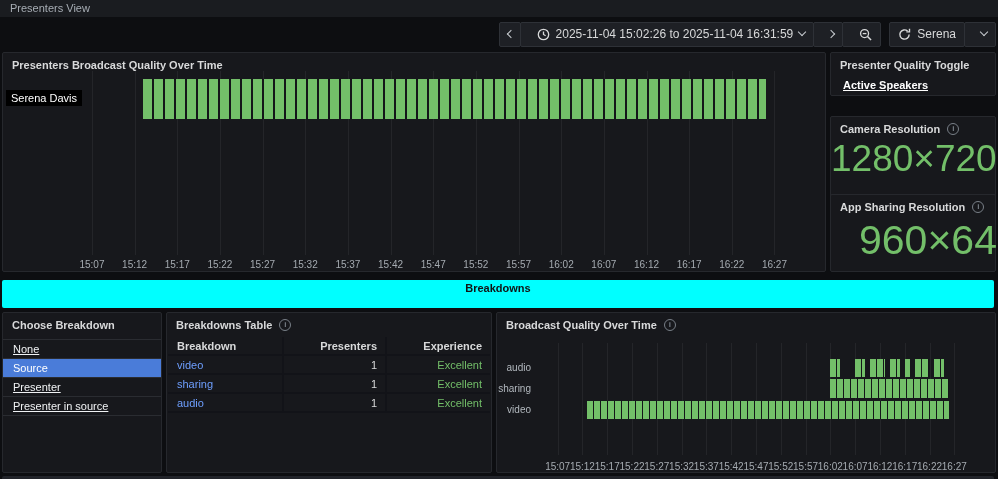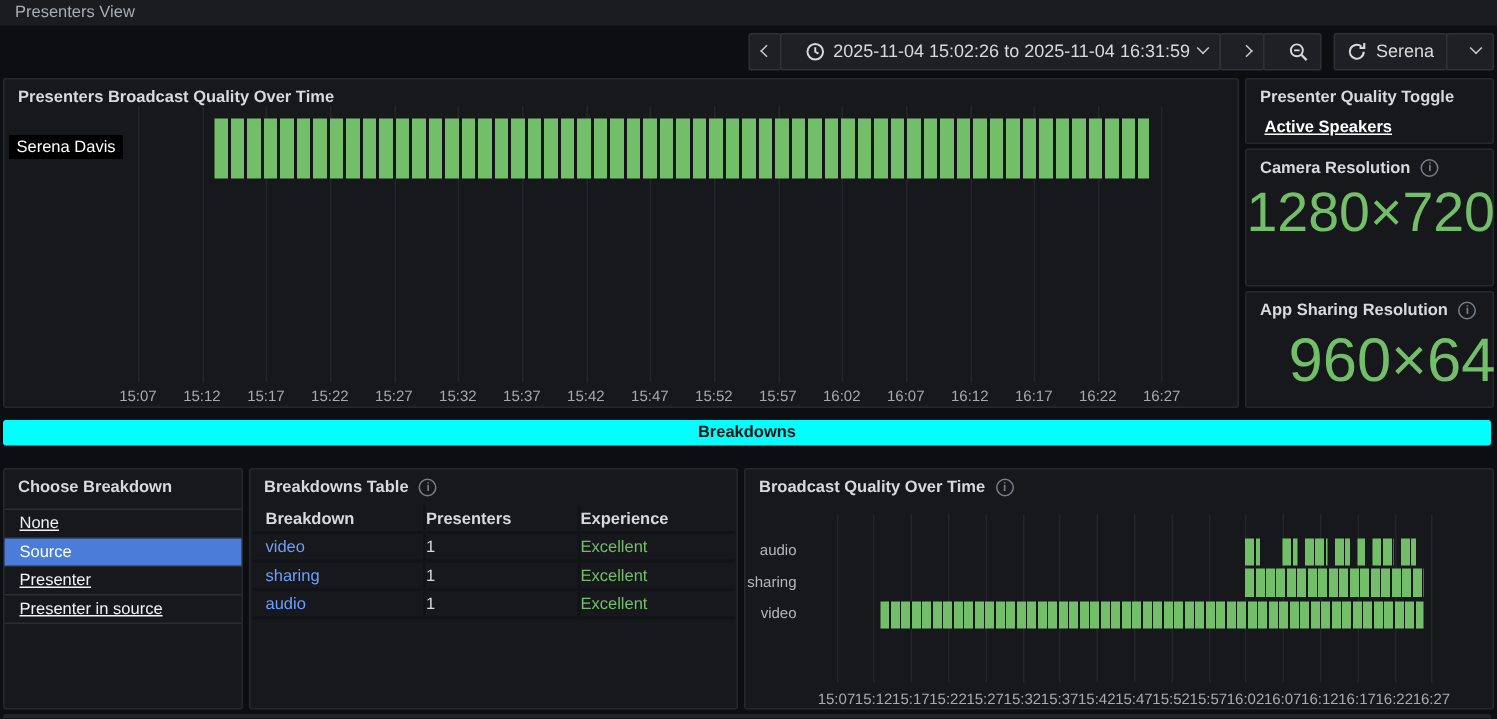--- a/index.html
+++ b/index.html
@@ -44,43 +44,43 @@
   .gridline { position:absolute; width:1px; background:rgba(255,255,255,0.06); }
   .tick { position:absolute; transform:translateX(-50%); font-size:10px; color:#a5abb1; white-space:nowrap; }
   .band { position:absolute; }
   .band-lg { background:repeating-linear-gradient(90deg,#73BF69 0 9px,#141519 9px 11px); }
   .band-sm { background:repeating-linear-gradient(90deg,#73BF69 0 6px,#141519 6px 7px); }
   .rowlabel { position:absolute; font-size:10px; color:#b2b8be; text-align:right; width:34px; left:-38px; }
 
   
   #panel-toggle { left:830px; top:52px; width:166px; height:44px; }
   .toggle-link { position:absolute; left:12px; top:26px; font-size:11px; font-weight:700; color:#fff; text-decoration:underline; cursor:pointer; }
-  #panel-camera { left:830px; top:99px; width:166px; height:92px; }
+  #panel-camera { left:830px; top:116px; width:166px; height:92px; }
   #panel-appshare { left:830px; top:194px; width:166px; height:78px; }
   .bigstat { position:absolute; left:0; right:0; text-align:center; color:#73BF69; font-weight:500; }
   #panel-camera .bigstat { top:21px; font-size:37px; }
   #panel-appshare .bigstat { top:22px; font-size:41px;margin-left:28px; }
 
   
-  .rowbar { position:absolute; left:2px; top:280px; width:992px; height:17px; background:#00ffff;
+  .rowbar { position:absolute; left:2px; top:280px; width:992px; height:28px; background:#00ffff;
             border-radius:2px; text-align:center; font-size:11px; font-weight:700; color:#101314;
             line-height:17px; cursor:pointer; }
 
   
   #panel-choose { left:2px; top:312px; width:160px; height:161px; }
   .opts { position:absolute; top:26px; left:0; right:0; border-top:1px solid #2a2c31; }
   .opt { height:19px; line-height:19px; padding:0 10px; font-size:11px; font-weight:500; color:#f0f2f4;
          border-bottom:1px solid #2a2c31; text-decoration:underline; cursor:pointer; white-space:nowrap; overflow:hidden; }
   .opt.selected { background:#4a7cd9; text-decoration:none; color:#fff; }
 
   #panel-table { left:166px; top:312px; width:326px; height:161px; }
   .tgrid { position:absolute; left:1px; right:1px; top:24px; }
   .trow { display:grid; grid-template-columns:114px 103px 1fr; height:19px; line-height:19px; font-size:11px;
           border-bottom:2px solid #121318; }
-  .trow > div:nth-child(2), .trow > div:nth-child(3) { text-align:left; padding-right:8px; border-left:2px solid #121318; }
+  .trow > div:nth-child(2), .trow > div:nth-child(3) { text-align:right; padding-right:8px; border-left:2px solid #121318; }
   .trow > div:first-child { padding-left:9px; }
   .thead { font-weight:700; color:#d8d9da; }
   .cell-link { color:#6e9fff; cursor:pointer; }
   .cell-num { color:#d8d9da; }
   .cell-exc { color:#73BF69; }
 
   #panel-bchart { left:496px; top:312px; width:500px; height:161px; }
 
   
   .bottom-strip { position:absolute; left:2px; top:476px; width:992px; height:3px; background:#22242a; border-radius:2px 2px 0 0; }

